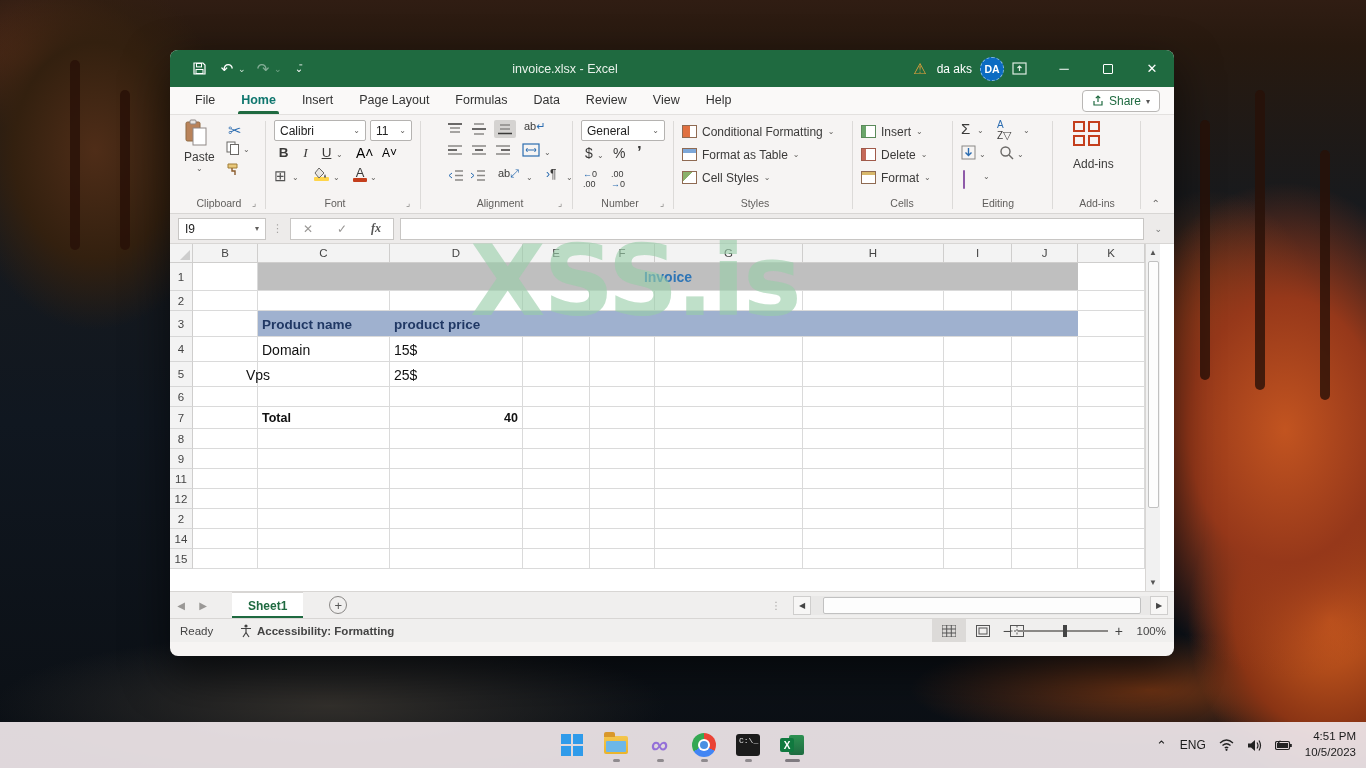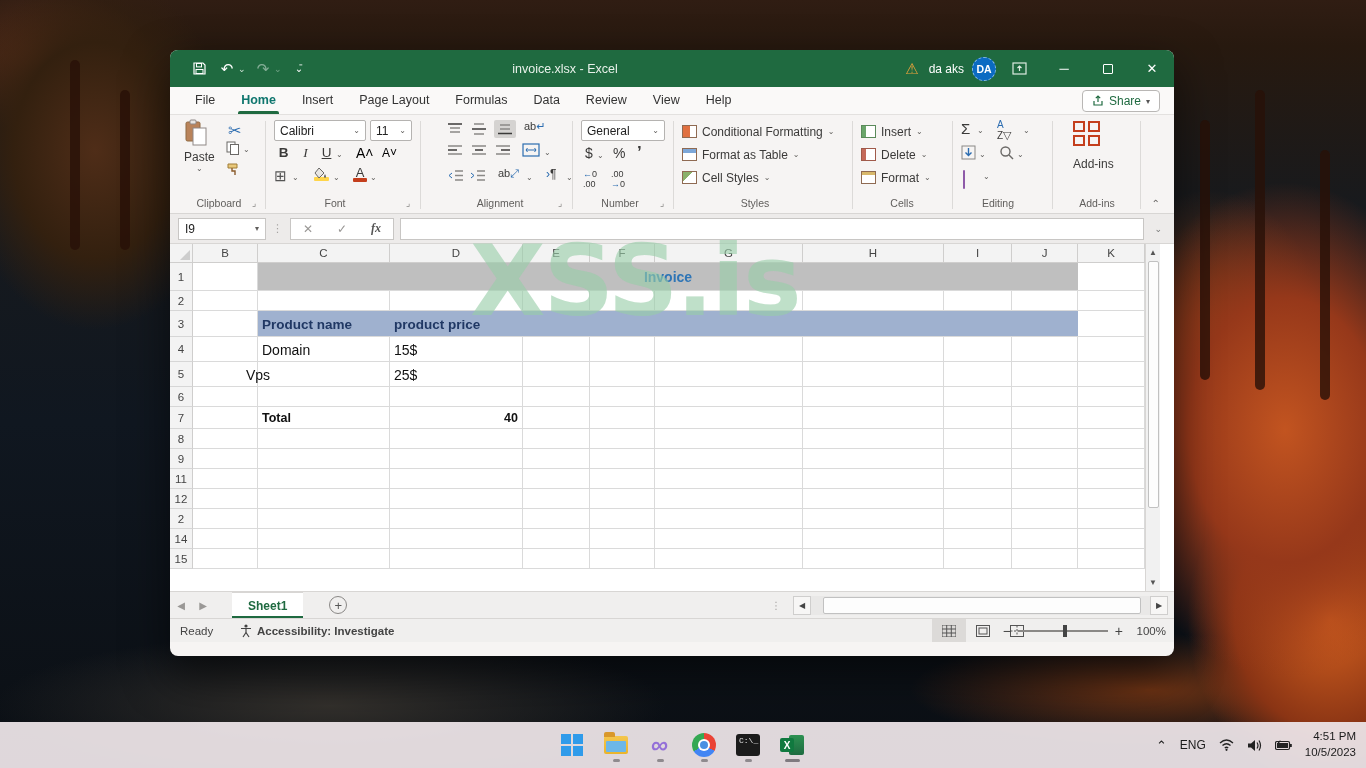--- a/index.html
+++ b/index.html
@@ -32,21 +32,21 @@
   .dim { opacity:.45; }
   #win-title { position:absolute; left:255px; width:280px; text-align:center; font-size:12.5px; color:#e8f1ea; }
   #search-pill { position:absolute; left:375px; width:270px; height:24px; background:#a3c6b2; border-radius:4px;
     display:flex; align-items:center; gap:8px; padding-left:26px; color:#27493a; font-size:12.5px; }
   #search-pill svg { position:absolute; left:26px; }
   #search-pill span.ph { margin-left:22px; }
   .tb-right { position:absolute; right:0; top:0; height:37px; display:flex; align-items:center; }
   .warn { color:#e9a23b; font-size:15px; margin-right:10px; }
   .user-name { font-size:12px; color:#ffffff; margin-right:8px; }
   .avatar { width:24px; height:24px; border-radius:50%; background:#0b6bc2; color:#fff; font-size:10.5px; font-weight:bold;
-    display:flex; align-items:center; justify-content:center; margin-right:8px; border:1px dashed #7fb6e8; }
+    display:flex; align-items:center; justify-content:center; margin-right:0; border:1px dashed #7fb6e8; }
   .ribopt { width:30px; height:37px; display:flex; align-items:center; justify-content:center; color:#dcebe1; margin-right:8px;}
   .winctl { width:44px; height:37px; display:flex; align-items:center; justify-content:center; color:#ffffff; font-size:13px; }
   .winctl .box { width:10px; height:10px; border:1.2px solid #fff; border-radius:1px; }
 
   
   #tabrow { position:relative; height:28px; background:#faf9f8; display:flex; align-items:flex-end; padding-left:12px; border-bottom:1px solid #e3e1df;}
   .rtab { padding:5px 13px 7px; font-size:12.5px; color:#333; cursor:default; position:relative; }
   .rtab.active { font-weight:bold; color:#0f766e; }
   .rtab.active::after { content:""; position:absolute; left:10px; right:10px; bottom:0; height:3px; background:#1f6a40; border-radius:2px 2px 0 0; }
   #share-btn { position:absolute; right:14px; top:3px; height:22px; border:1px solid #b9b7b5; border-radius:4px;
@@ -714,21 +714,21 @@
       </div>
     </div>
 
     <div id="statusbar">
       <span id="status-ready">Ready</span>
       <span class="acc">
         <svg width="12" height="14" viewBox="0 0 12 14">
             <circle cx="6" cy="2" r="1.6" fill="#444"></circle>
             <path d="M1 4.5h10 M6 4.5v4 M6 8.5 3 13 M6 8.5 9 13" stroke="#444" stroke-width="1.2" fill="none"></path>
           </svg>
-        <b>Accessibility: Investigate</b>
+        <b>Accessibility: Formatting</b>
       </span>
       <div class="viewbtns">
         <span class="vbtn sel">
             <svg width="14" height="12" viewBox="0 0 14 12">
               <path d="M0 0h14v12H0z M0 4h14 M0 8h14 M4.7 0v12 M9.3 0v12" fill="none" stroke="#555"></path>
             </svg>
           </span>
         <span class="vbtn">
             <svg width="14" height="12" viewBox="0 0 14 12">
               <rect x="0.5" y="0.5" width="13" height="11" fill="none" stroke="#555"></rect>

